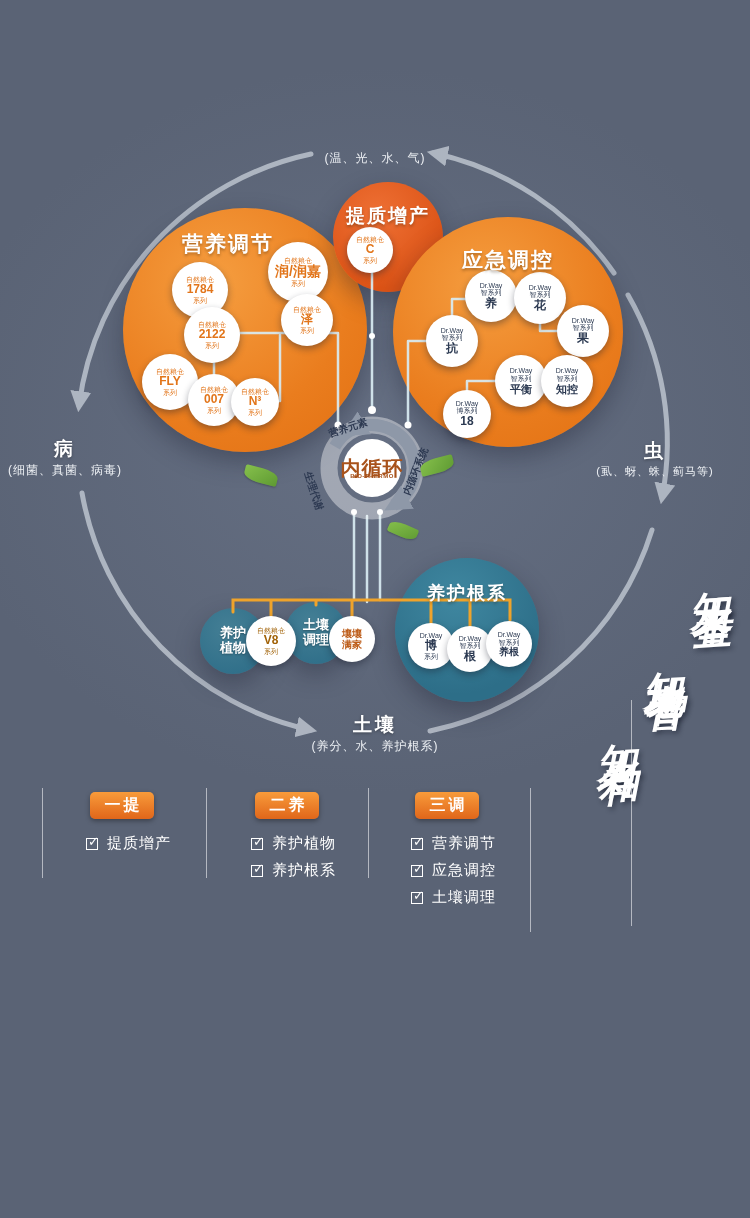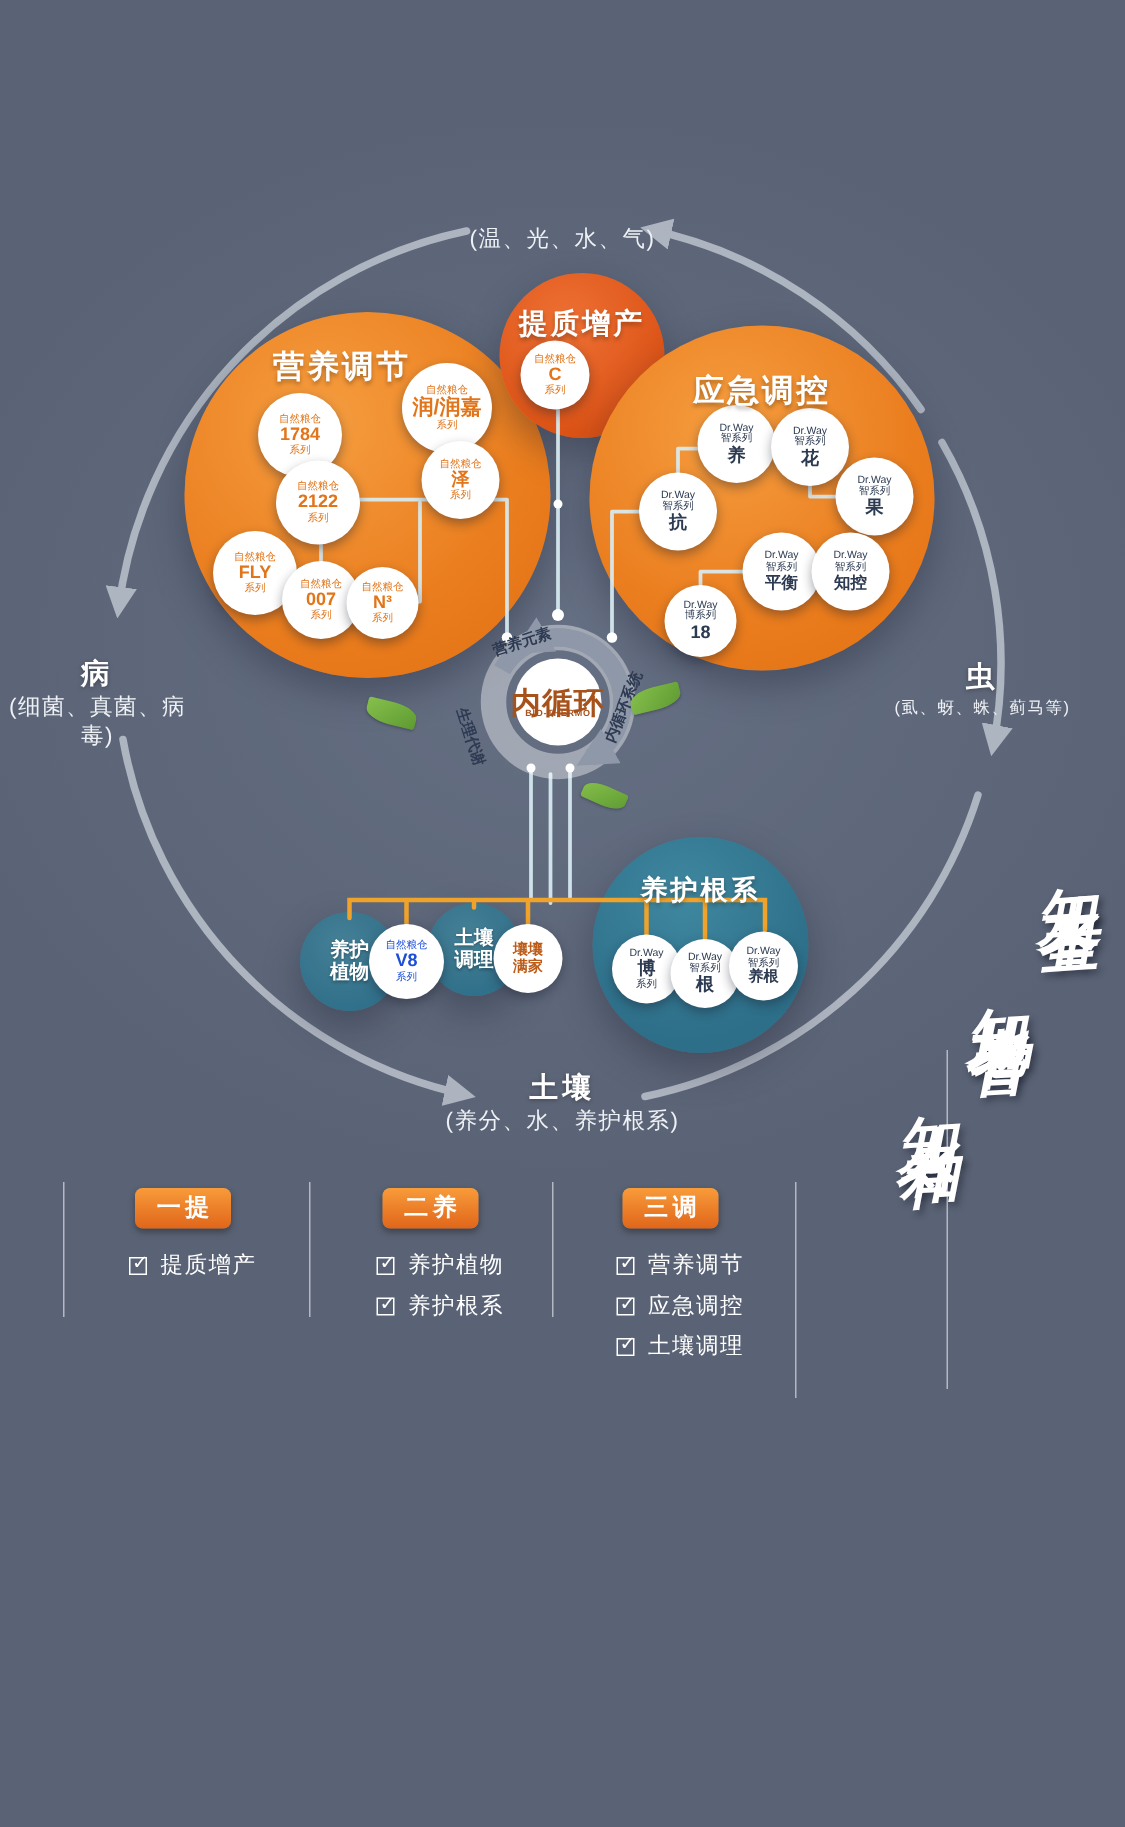--- a/index.html
+++ b/index.html
@@ -29,39 +29,39 @@
 
   
   .pc { position:absolute; z-index:4; border-radius:50%; background:#fff;
         box-shadow:0 3px 7px rgba(25,30,45,.4);
         display:flex; flex-direction:column; align-items:center; justify-content:center;
         text-align:center; line-height:1.1; }
   .ps { font-size:7px; letter-spacing:0; }
   .pb { font-size:12px; font-weight:bold; letter-spacing:0; }
   .c-or  { color:#e2751a; }
   .c-navy{ color:#2c3a52; }
-  .c-teal{ color:#1d4ed8; }
+  .c-teal{ color:#a16207; }
   .c-soil{ color:#bd5c18; }
 
   
   #emblem { position:absolute; left:312px; top:408px; width:120px; height:120px; z-index:4; }
   #emblem svg { position:absolute; left:0; top:0; }
   .em-title { position:absolute; left:0; right:0; top:47px; text-align:center;
               font-size:20px; font-weight:bold; color:#a8521b; letter-spacing:1px; }
   .em-sub { position:absolute; left:0; right:0; top:65px; text-align:center;
             font-size:6px; font-weight:bold; color:#a8521b; letter-spacing:.5px; }
   .ring-lab { position:absolute; font-size:10px; font-weight:bold; color:#2e3a52; white-space:nowrap; z-index:5; }
 
   .leaf { position:absolute; z-index:4; background:linear-gradient(135deg,#86c04c,#5e9a32);
           box-shadow:0 1px 2px rgba(0,0,0,.25); }
 
   
   .cy-title { position:absolute; z-index:6; color:#fff; font-weight:bold; font-size:19px;
               text-align:center; letter-spacing:3px; text-shadow:0 1px 3px rgba(0,0,0,.35); }
-  .cy-sub { position:absolute; z-index:6; color:#eef1f5; font-size:15px; text-align:center;
+  .cy-sub { position:absolute; z-index:6; color:#eef1f5; font-size:12px; text-align:center;
             letter-spacing:1px; }
 
   
   .leg-btn { position:absolute; z-index:6; width:64px; height:27px; border-radius:5px;
              background:linear-gradient(#f89b3a,#e0661a); color:#fff; font-weight:bold; font-size:16px;
              display:flex; align-items:center; justify-content:center; letter-spacing:3px;
              text-indent:3px; box-shadow:0 2px 5px rgba(0,0,0,.35); }
   .leg-item { position:absolute; z-index:6; color:#fff; font-size:15px; letter-spacing:1px;
               display:flex; align-items:center; }
   .cb { display:inline-block; width:12px; height:12px; border:1.5px solid #fff; margin-right:9px;

